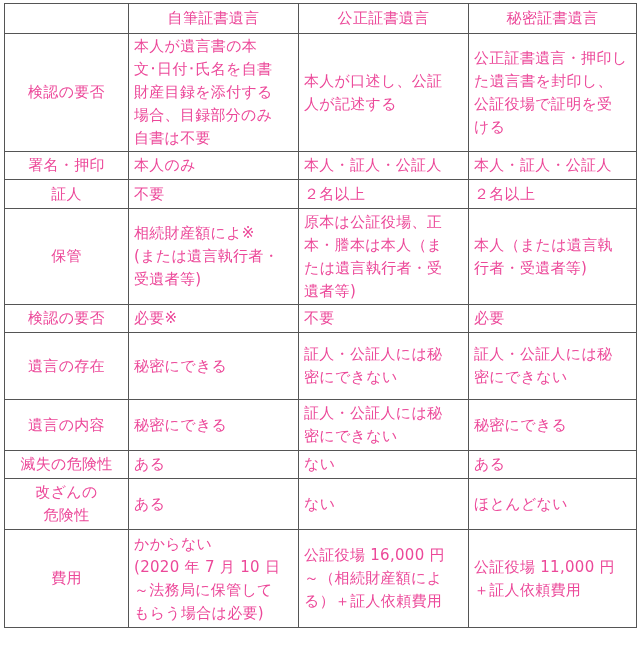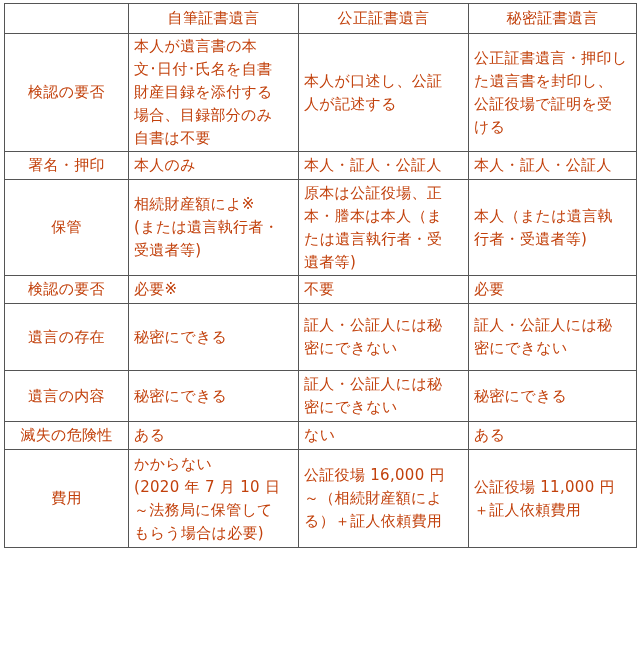--- a/index.html
+++ b/index.html
@@ -3,21 +3,21 @@
 <meta charset="utf-8">
 <style>
   html, body { margin: 0; padding: 0; background: #ffffff; }
   body { width: 640px; height: 666px; position: relative; overflow: hidden; }
   .tbl {
     position: absolute; left: 4px; top: 3px;
     border-collapse: collapse;
     table-layout: fixed;
     font-family: "DejaVu Sans", "Liberation Sans", sans-serif;
     font-size: 15px;
-    color: #c2410c;
+    color: #ec4899;
     border-radius: 13px;
   }
   .tbl td {
     border: 1px solid #555555;
     padding: 0 5px;
     vertical-align: middle;
     line-height: 23px;
     white-space: pre-line;
     letter-spacing: 0.3px;
   }
@@ -55,20 +55,26 @@
 た遺言書を封印し、
 公証役場で証明を受
 ける</td>
   </tr>
   <tr style="height:28px">
     <td class="rh">署名・押印</td>
     <td class="c">本人のみ</td>
     <td class="c">本人・証人・公証人</td>
     <td class="c">本人・証人・公証人</td>
   </tr>
+  <tr style="height:29px">
+    <td class="rh">証人</td>
+    <td class="c">不要</td>
+    <td class="c">２名以上</td>
+    <td class="c">２名以上</td>
+  </tr>
   <tr style="height:96px">
     <td class="rh">保管</td>
     <td class="c">相続財産額によ※
 (または遺言執行者・
 受遺者等)</td>
     <td class="c">原本は公証役場、正
 本・謄本は本人（ま
 たは遺言執行者・受
 遺者等)</td>
     <td class="c">本人（または遺言執
@@ -94,20 +100,27 @@
     <td class="c">証人・公証人には秘
 密にできない</td>
     <td class="c">秘密にできる</td>
   </tr>
   <tr style="height:28px">
     <td class="rh">滅失の危険性</td>
     <td class="c">ある</td>
     <td class="c">ない</td>
     <td class="c">ある</td>
   </tr>
+  <tr style="height:51px">
+    <td class="rh">改ざんの
+危険性</td>
+    <td class="c">ある</td>
+    <td class="c">ない</td>
+    <td class="c">ほとんどない</td>
+  </tr>
   <tr style="height:98px">
     <td class="rh">費用</td>
     <td class="c">かからない
 (2020 年 7 月 10 日
 ～法務局に保管して
 もらう場合は必要)</td>
     <td class="c">公証役場 16,000 円
 ～（相続財産額によ
 る）＋証人依頼費用</td>
     <td class="c">公証役場 11,000 円

